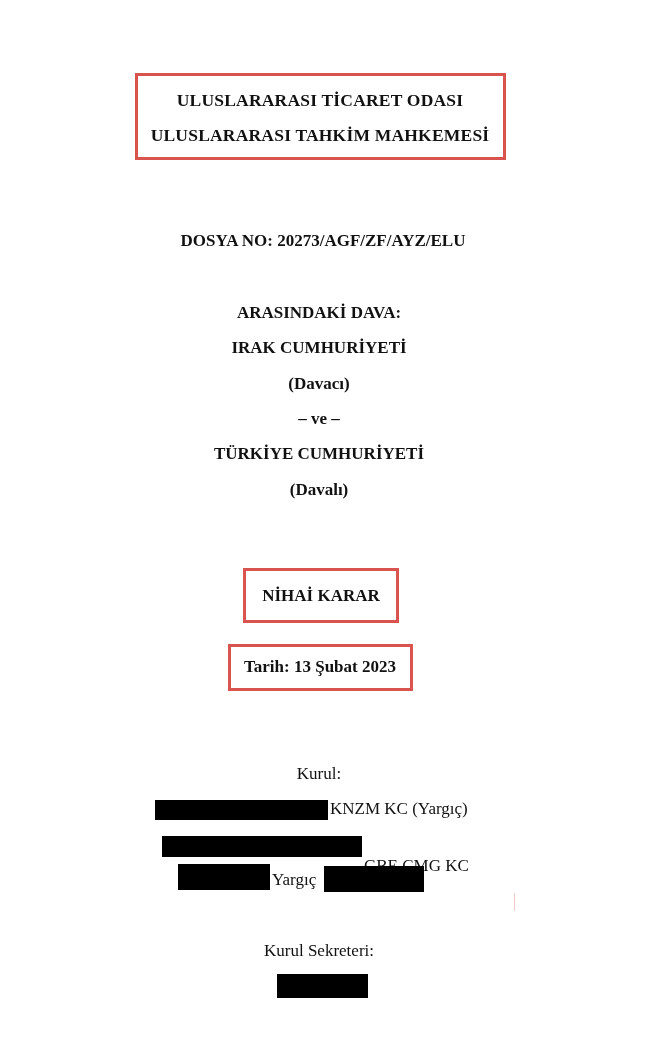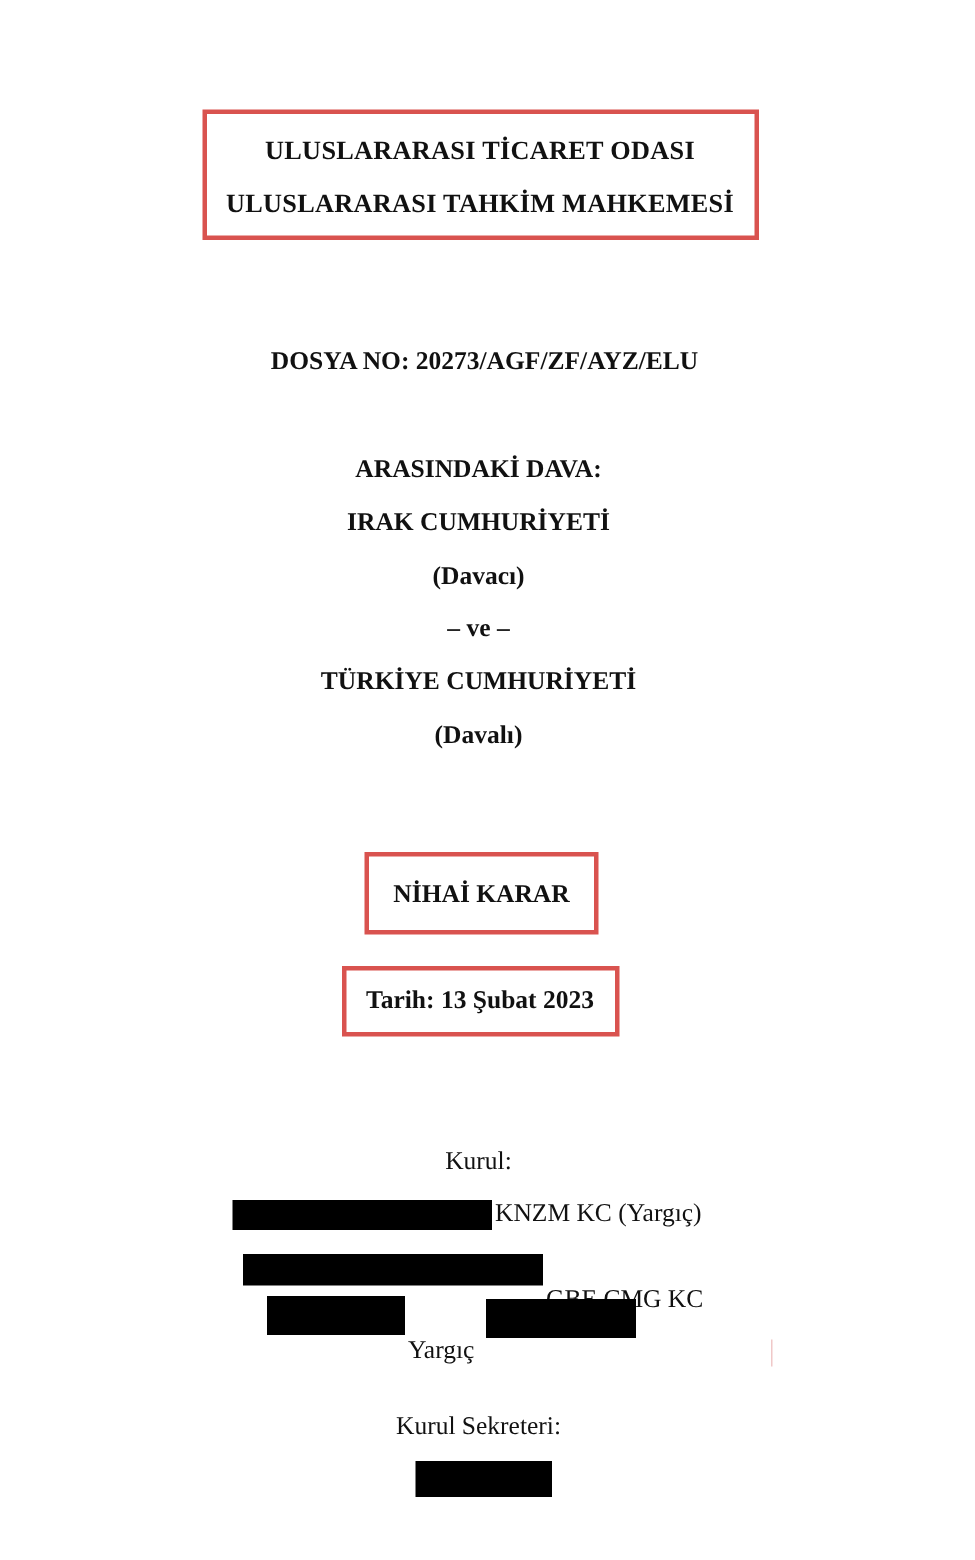--- a/index.html
+++ b/index.html
@@ -40,19 +40,19 @@
 
 <div class="center-line reg" style="top:764px; left:-6px;">Kurul:</div>
 
 <div class="redact" style="left:155px; top:800px; width:173px; height:20px;"></div>
 <div class="abs reg" style="left:330px; top:799px;">KNZM KC (Yargıç)</div>
 
 <div class="redact" style="left:162px; top:836px; width:200px; height:21px;"></div>
 <div class="abs reg" style="left:364px; top:856px;">GBE CMG KC</div>
 
 <div class="redact" style="left:178px; top:864px; width:92px; height:26px;"></div>
-<div class="abs reg" style="left:272px; top:870px;margin-top:20px;">Yargıç</div>
+<div class="abs reg" style="left:272px; top:870px;">Yargıç</div>
 <div class="redact" style="left:324px; top:866px; width:100px; height:26px;"></div>
 
 <div class="center-line reg" style="top:941px; left:-6px;">Kurul Sekreteri:</div>
 <div class="redact" style="left:277px; top:974px; width:91px; height:24px;"></div>
 
 <div class="abs" style="left:514px; top:893px; width:1px; height:18px; background:#f0c8c8;"></div>
 
 </body></html>

